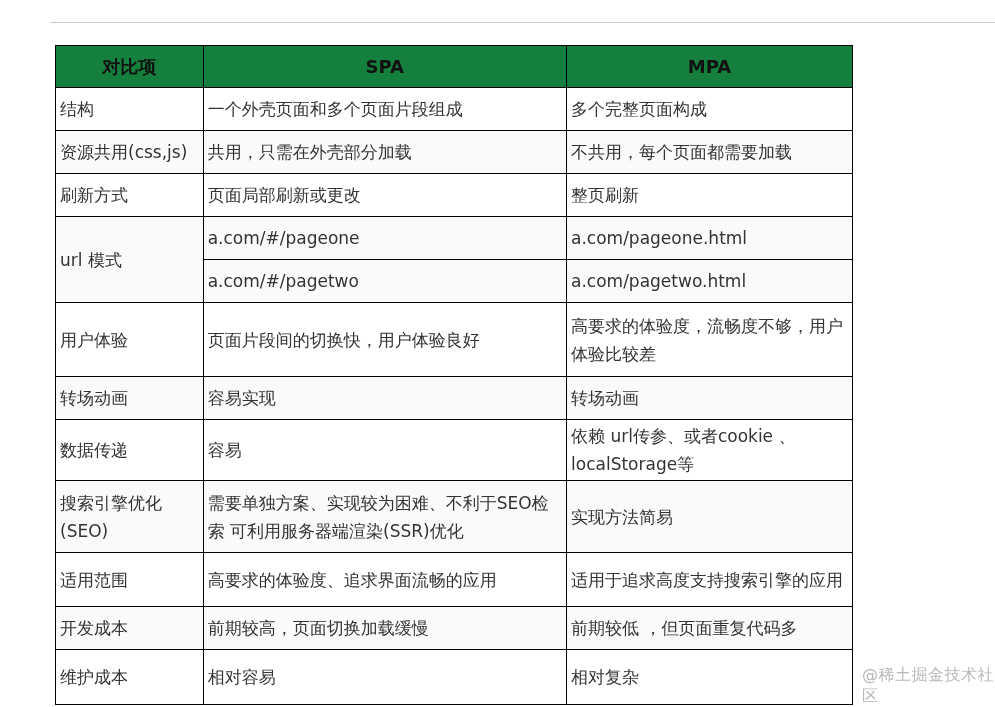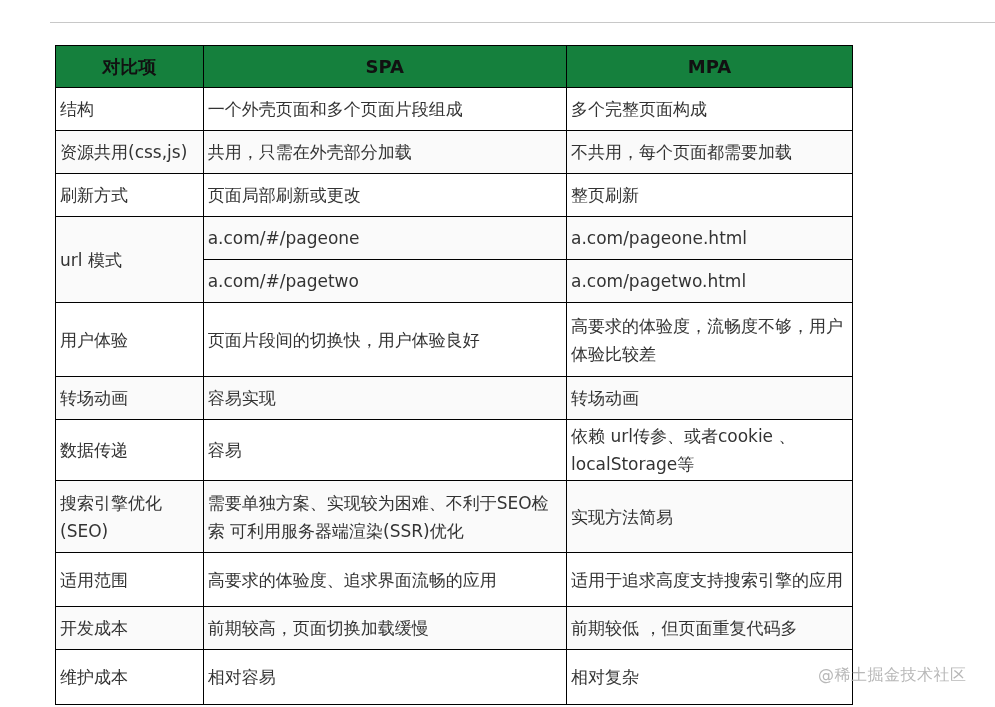--- a/index.html
+++ b/index.html
@@ -6,21 +6,21 @@
   body { width: 995px; height: 707px; position: relative; overflow: hidden;
          font-family: "DejaVu Sans", "Liberation Sans", sans-serif; color: #333333; }
   .top-rule { position: absolute; left: 50px; top: 22px; width: 945px; height: 1px; background: #c8c8c8; }
   table.cmp { position: absolute; left: 55px; top: 45px; border-collapse: collapse; table-layout: fixed; width: 798px; }
   table.cmp td, table.cmp th { border: 1.5px solid #000; padding: 0 4px; font-size: 17px; line-height: 28px; vertical-align: middle; text-align: left; }
   table.cmp th { background: #15803d; font-weight: bold; text-align: center; font-size: 18px; color: #111; height: 41px; }
   table.cmp tr.alt td { background: #fafafa; }
   .col1 { width: 143px; }
   .col2 { width: 352px; }
   .col3 { width: 277px; }
-  .watermark { position: absolute; left: 818px; top: 665px; font-size: 16px; color: #b8b8b8; letter-spacing: 0.5px; }
+  .watermark { position: absolute; left: 862px; top: 665px; font-size: 16px; color: #b8b8b8; letter-spacing: 0.5px; }
 </style>
 </head>
 <body>
 
 <div class="top-rule"></div>
 
 <table class="cmp">
   <colgroup>
       <col class="col1">
       <col class="col2">

